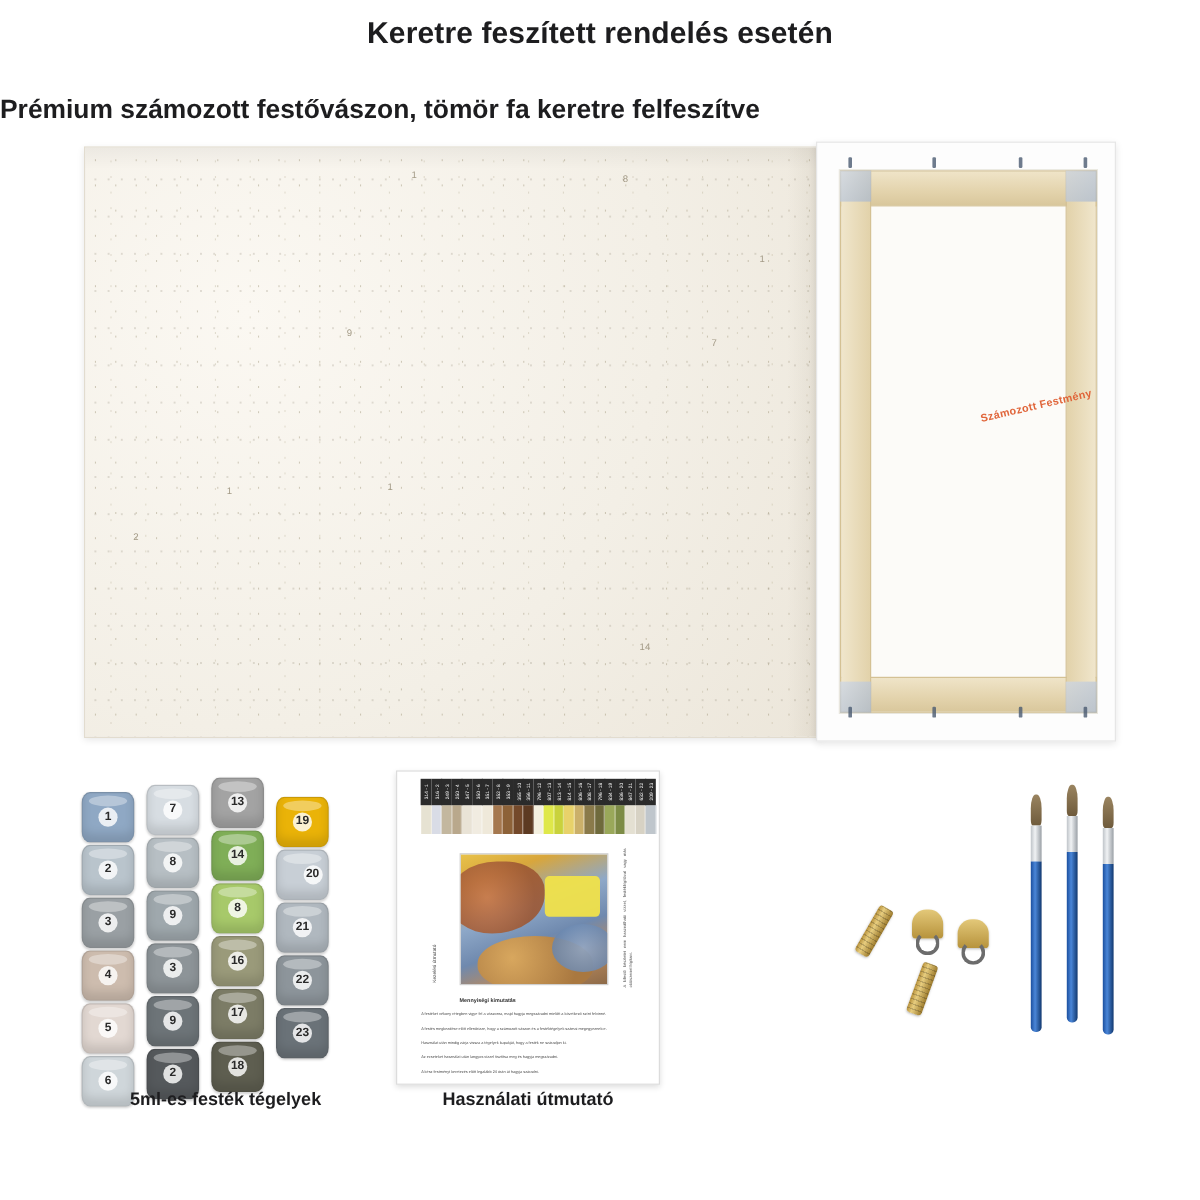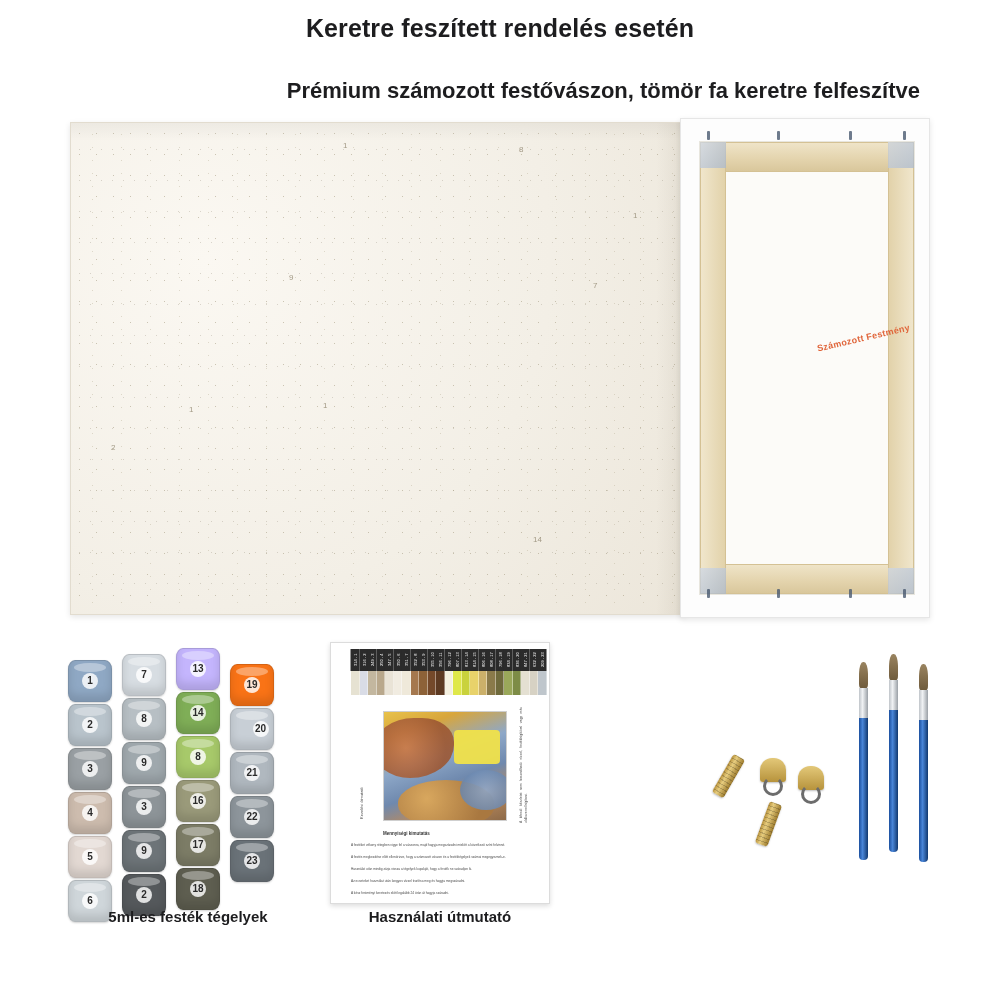--- a/index.html
+++ b/index.html
@@ -22,21 +22,21 @@
     top: 14px; left: 0; width: 1000px;
     text-align: center;
     font-size: 25px;
     font-weight: bold;
     color: #1d1d1f;
     letter-spacing: 0.1px;
   }
   .subtitle {
     position: absolute;
     top: 78px; left: 0; width: 920px;
-    text-align: right;
+    text-align: left;
     font-size: 22px;
     font-weight: bold;
     color: #1d1d1f;
   }
 
   
   .canvas-scene {
     position: absolute;
     left: 70px; top: 118px;
     width: 860px; height: 500px;
@@ -413,41 +413,41 @@
             <span class="pn">3</span>
           </div>
         <div class="pot" style="background:#6d7478;">
             <span class="pn">9</span>
           </div>
         <div class="pot" style="background:#55595c;">
             <span class="pn">2</span>
           </div>
       </div>
       <div class="pot-col" style="left:108px; top:-12px;">
-        <div class="pot" style="background:#c4b5fd;">
+        <div class="pot" style="background:#a3a3a3;">
             <span class="pn">13</span>
           </div>
         <div class="pot" style="background:#7fae57;">
             <span class="pn">14</span>
           </div>
         <div class="pot" style="background:#a7c96a;">
             <span class="pn">8</span>
           </div>
         <div class="pot" style="background:#9a9a7a;">
             <span class="pn">16</span>
           </div>
         <div class="pot" style="background:#7c7c66;">
             <span class="pn">17</span>
           </div>
         <div class="pot" style="background:#5e5e50;">
             <span class="pn">18</span>
           </div>
       </div>
       <div class="pot-col" style="left:162px; top:4px;">
-        <div class="pot" style="background:#f97316;">
+        <div class="pot" style="background:#eab308;">
             <span class="pn">19</span>
           </div>
         <div class="pot" style="background:#c8cfd6;padding-left:17px;">
             <span class="pn">20</span>
           </div>
         <div class="pot" style="background:#b0b8bf;">
             <span class="pn">21</span>
           </div>
         <div class="pot" style="background:#8d959b;">
             <span class="pn">22</span>

